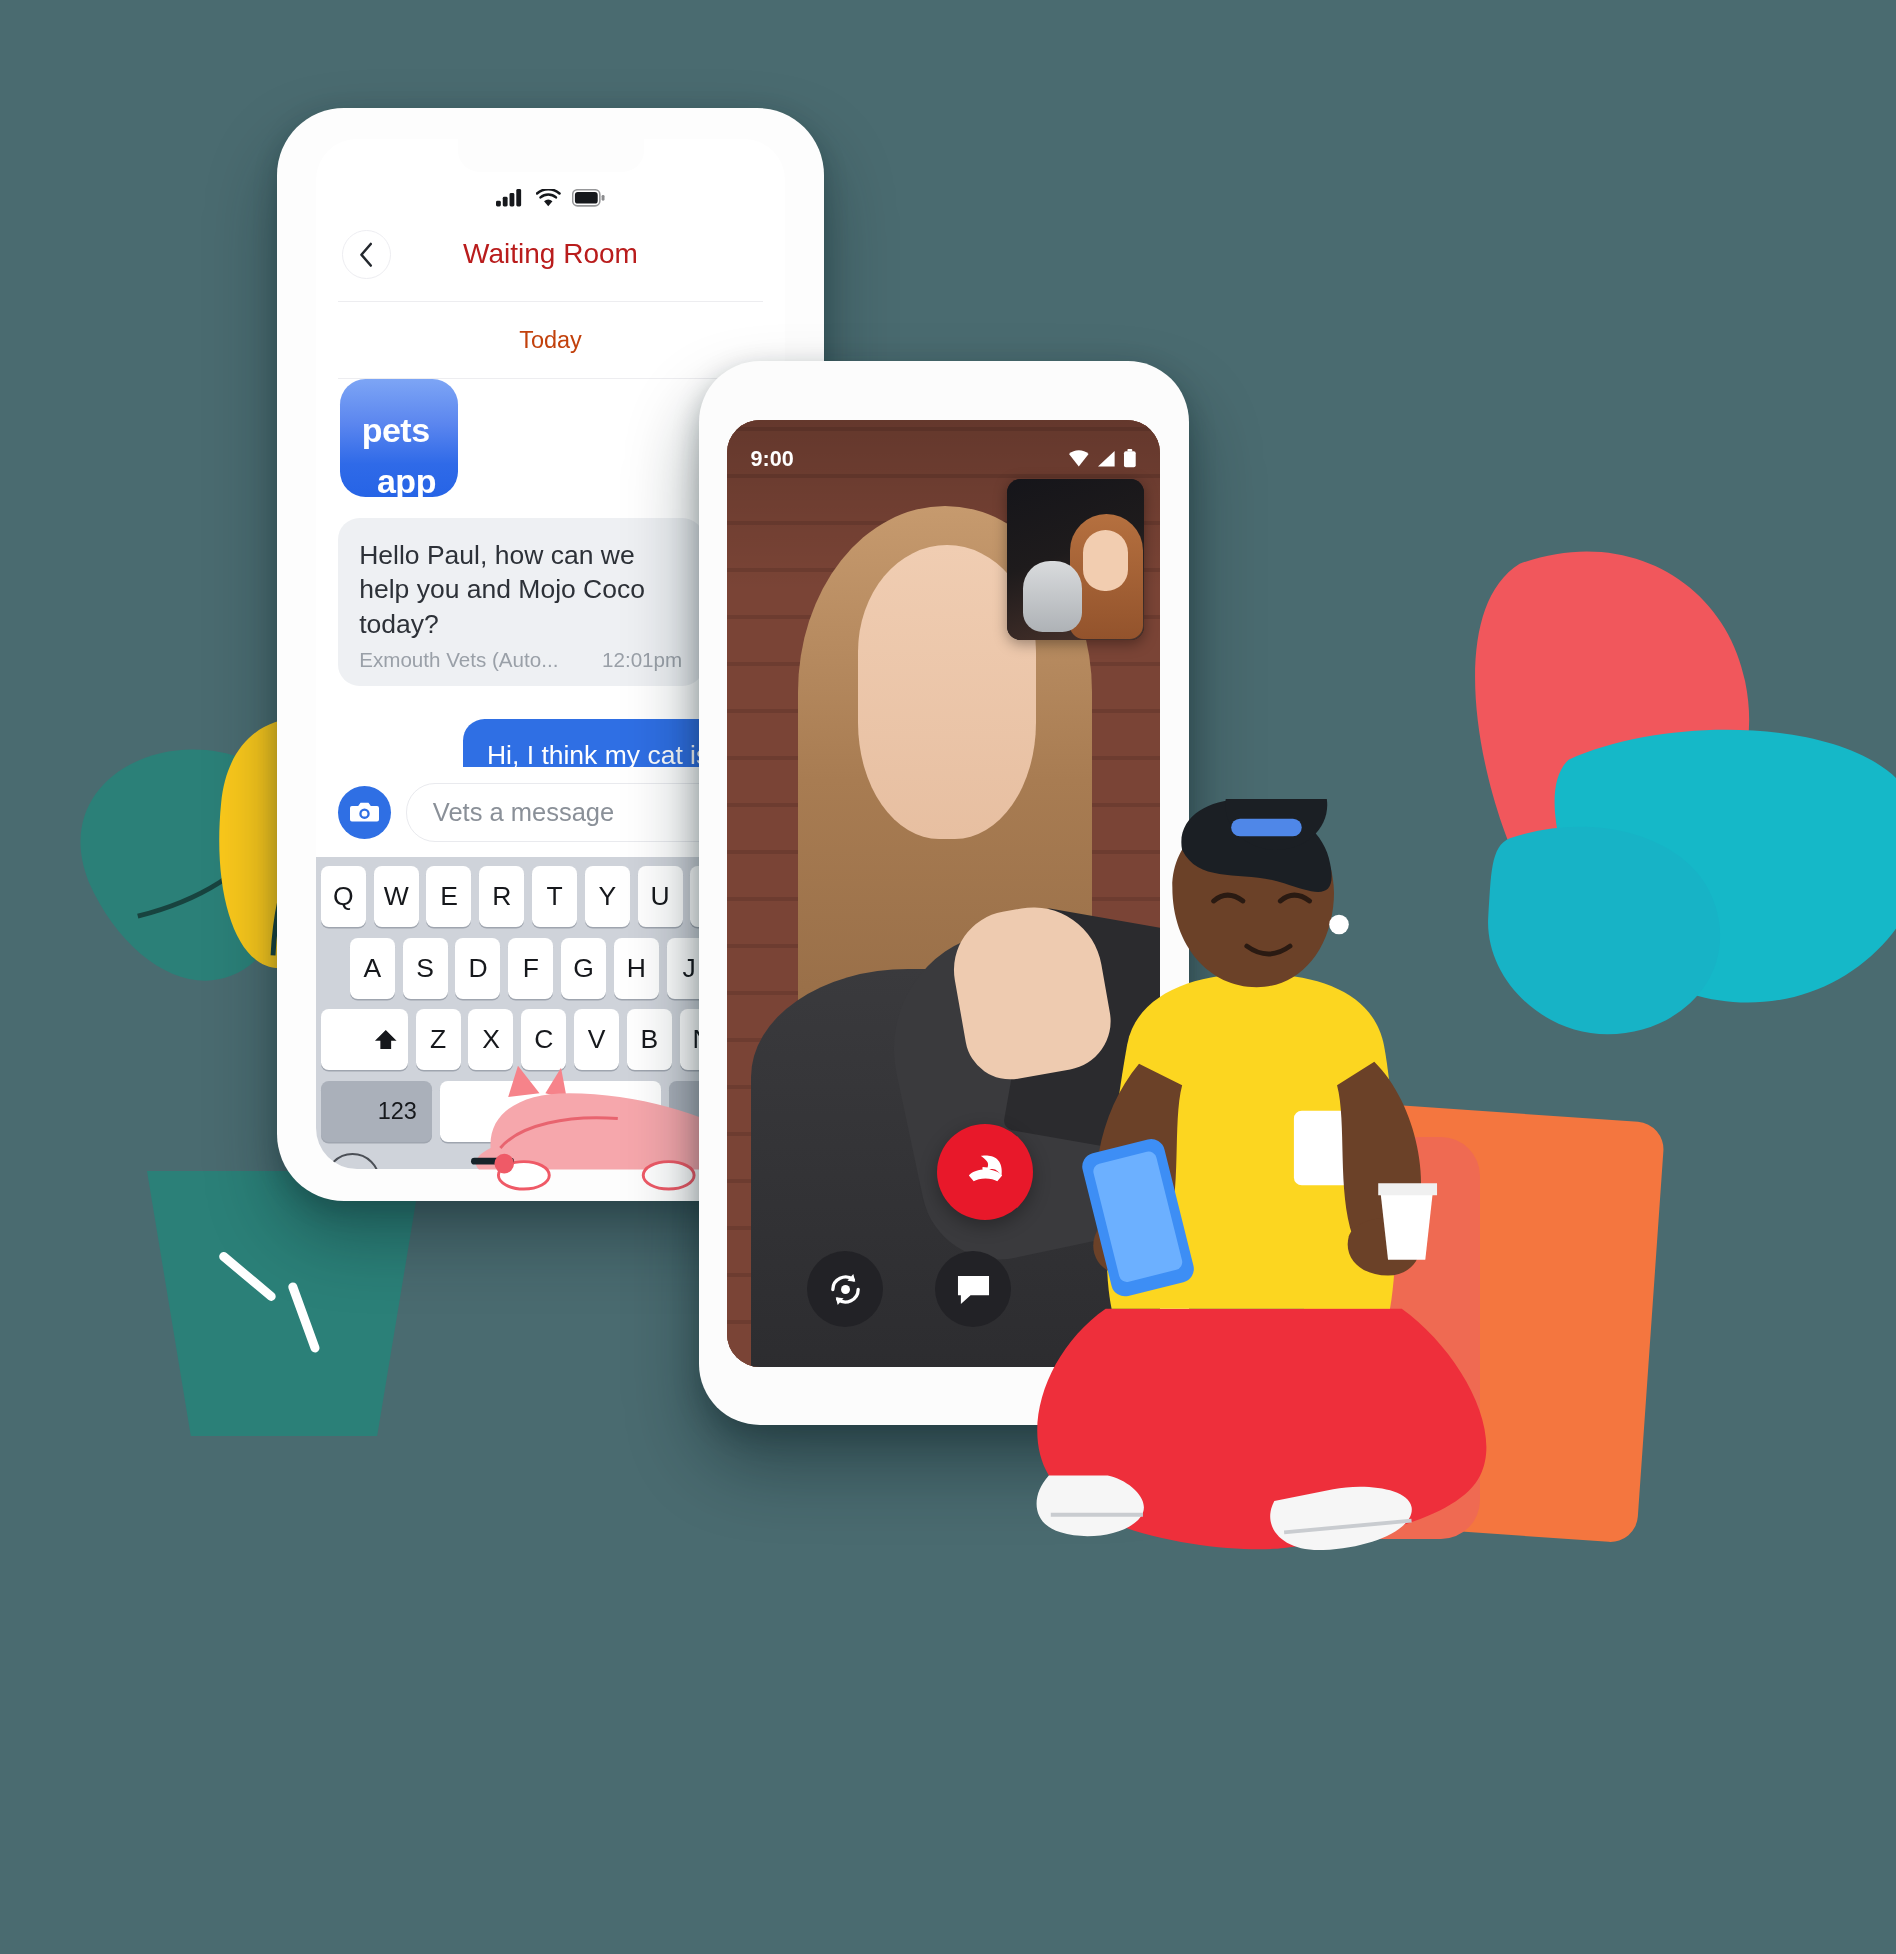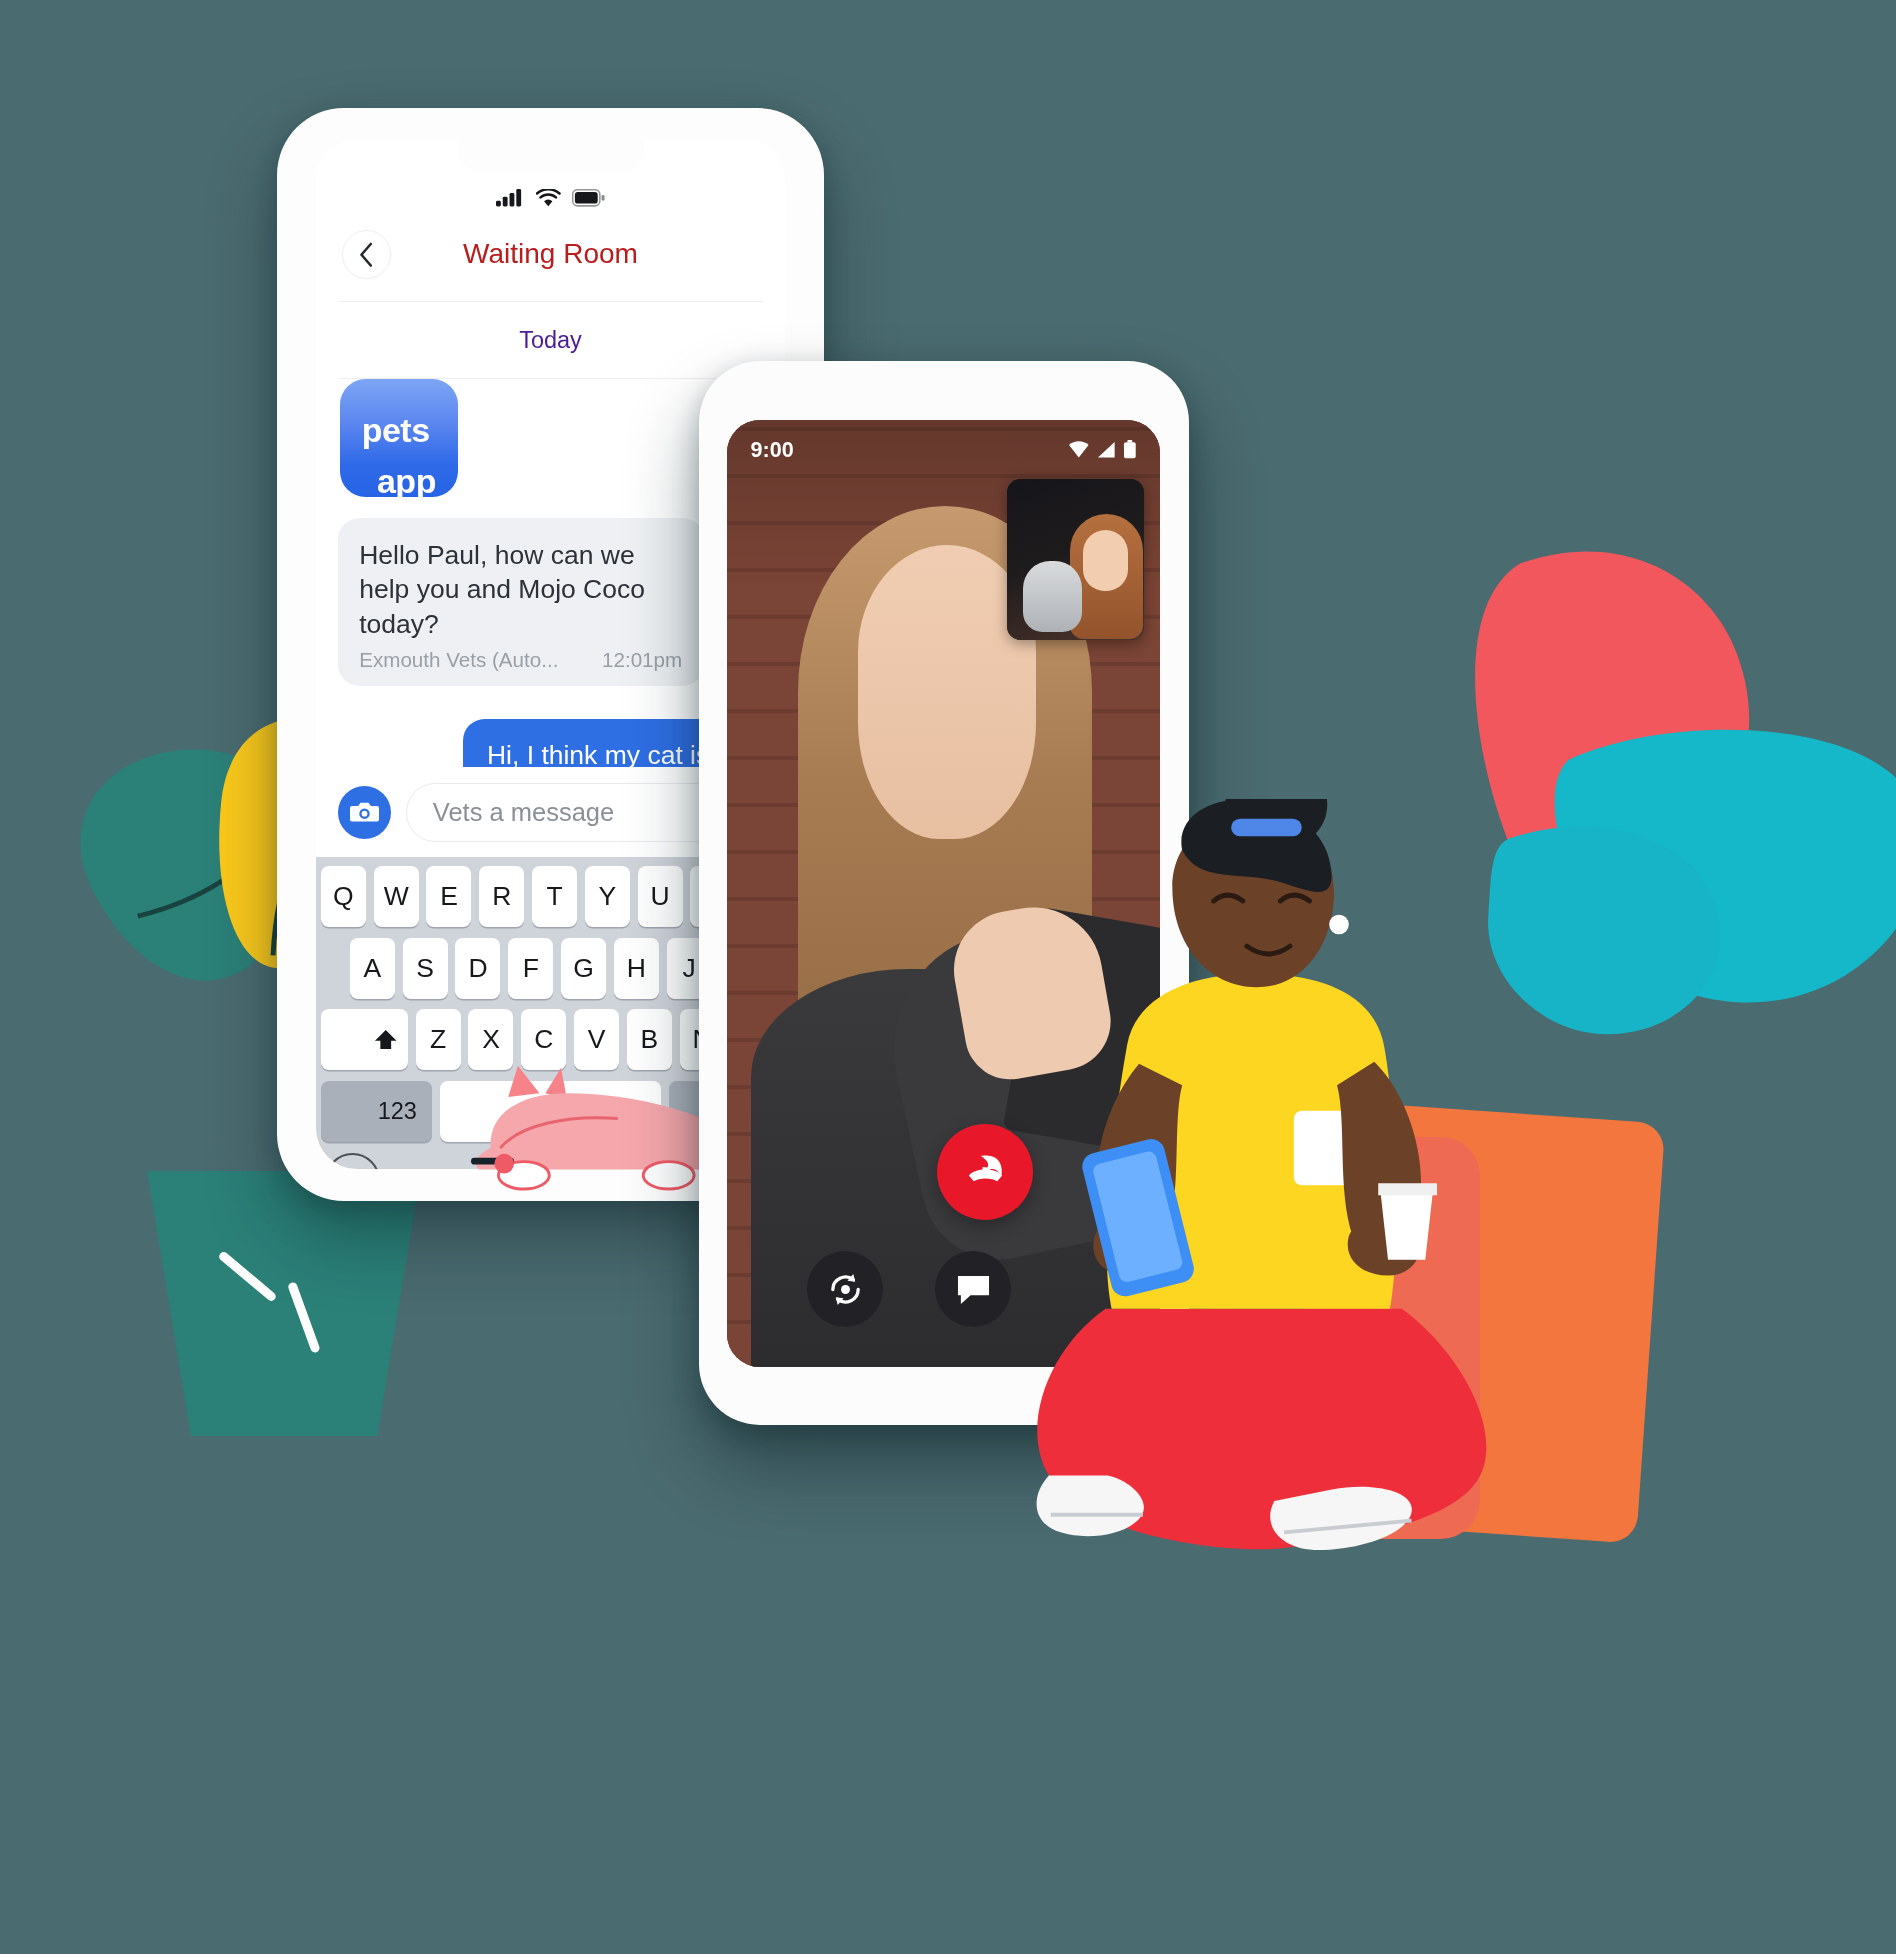--- a/index.html
+++ b/index.html
@@ -36,21 +36,21 @@
   .sbar1 .time{font-size:25.5px;font-weight:700;color:#16181c;letter-spacing:0.2px;}
   .sbar1 .icons{display:flex;align-items:center;gap:10.8px;}
 
   .navbar1{height:93px;display:flex;align-items:center;position:relative;}
   .backbtn{position:absolute;left:25.5px;width:47px;height:47px;border-radius:50%;
       border:1.6px solid #ededf1;display:flex;align-items:center;justify-content:center;
       background:#fff;}
   .navtitle{width:100%;text-align:center;font-size:28px;color:#b91c1c;font-weight:400;}
 
   .divider{height:1px;background:#ededf0;margin:0 21.6px;}
-  .daylabel{text-align:center;font-size:23.5px;color:#4c1d95;padding:25.5px 0 23.5px;}
+  .daylabel{text-align:center;font-size:23.5px;color:#c2410c;padding:25.5px 0 23.5px;}
 
   .msgarea{padding:0 21.6px;}
   .appicon{width:118px;height:118px;border-radius:25.5px;
       background:linear-gradient(180deg,#7da5f5 0%,#5b86ef 38%,#2f6ae8 72%,#2664e6 100%);
       display:flex;flex-direction:column;justify-content:flex-end;align-items:center;
       color:#fff;font-weight:700;line-height:.95;margin-left:2px;}
   .appicon .l1{font-size:34px;letter-spacing:-0.5px;margin-left:-5.9px;}
   .appicon .l2{font-size:34px;letter-spacing:-0.5px;margin-left:15.7px;margin-top:18px;}
 
   .bub-in{margin-top:21.6px;background:#eef0f3;border-radius:21.6px;padding:19.6px 21.6px 13.7px;
@@ -112,21 +112,21 @@
   .sweater{position:absolute;left:23.5px;top:549px;width:412px;height:412px;
       background:linear-gradient(180deg,#3a3a3d 0%,#2c2c2f 100%);
       border-radius:157px 157px 0 0 / 108px 108px 0 0;}
   .arm{position:absolute;left:176px;top:510px;width:235px;height:323px;
       background:#3a3a3d;border-radius:118px 59px 39px 78px;transform:rotate(-12deg);}
   .hand{position:absolute;left:231px;top:488px;width:147px;height:167px;
       background:#eecbb0;border-radius:59px 69px 49px 45px;transform:rotate(-10deg);}
   .book{position:absolute;left:294px;top:498px;width:147px;height:225px;
       background:#2b2b2e;border-radius:9.8px;transform:rotate(10deg);}
 
-  .sbar2{position:absolute;left:0;right:0;top:3px;height:53px;display:flex;
+  .sbar2{position:absolute;left:0;right:0;top:12px;height:53px;display:flex;
       align-items:center;justify-content:space-between;padding:0 23.5px;z-index:6;}
   .sbar2 .time{font-size:21.6px;color:#fff;font-weight:700;}
   .sbar2 .icons{display:flex;align-items:center;gap:6.9px;}
 
   .pip{position:absolute;right:15.7px;top:59px;width:137px;height:161px;border-radius:13.7px;
       overflow:hidden;z-index:6;background:#1b1b20;
       box-shadow:0 3.9px 13.7px rgba(0,0,0,.35);}
   .pip-bg{position:absolute;inset:0;background:
       radial-gradient(circle at 70% 70%,#caa089 0 18%,rgba(0,0,0,0) 19%),
       linear-gradient(160deg,#15151a 0%,#1e1b1c 45%,#4d342c 100%);}

